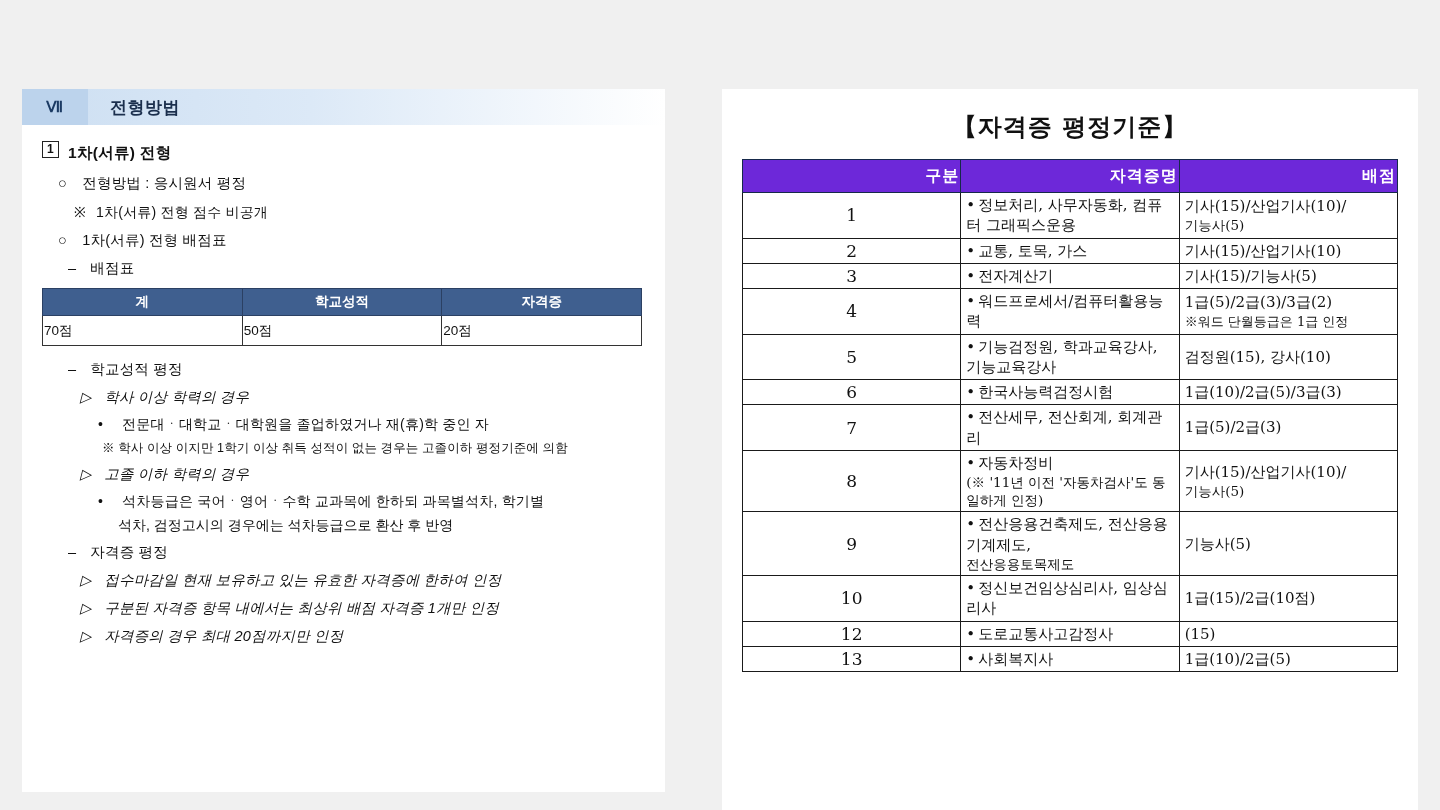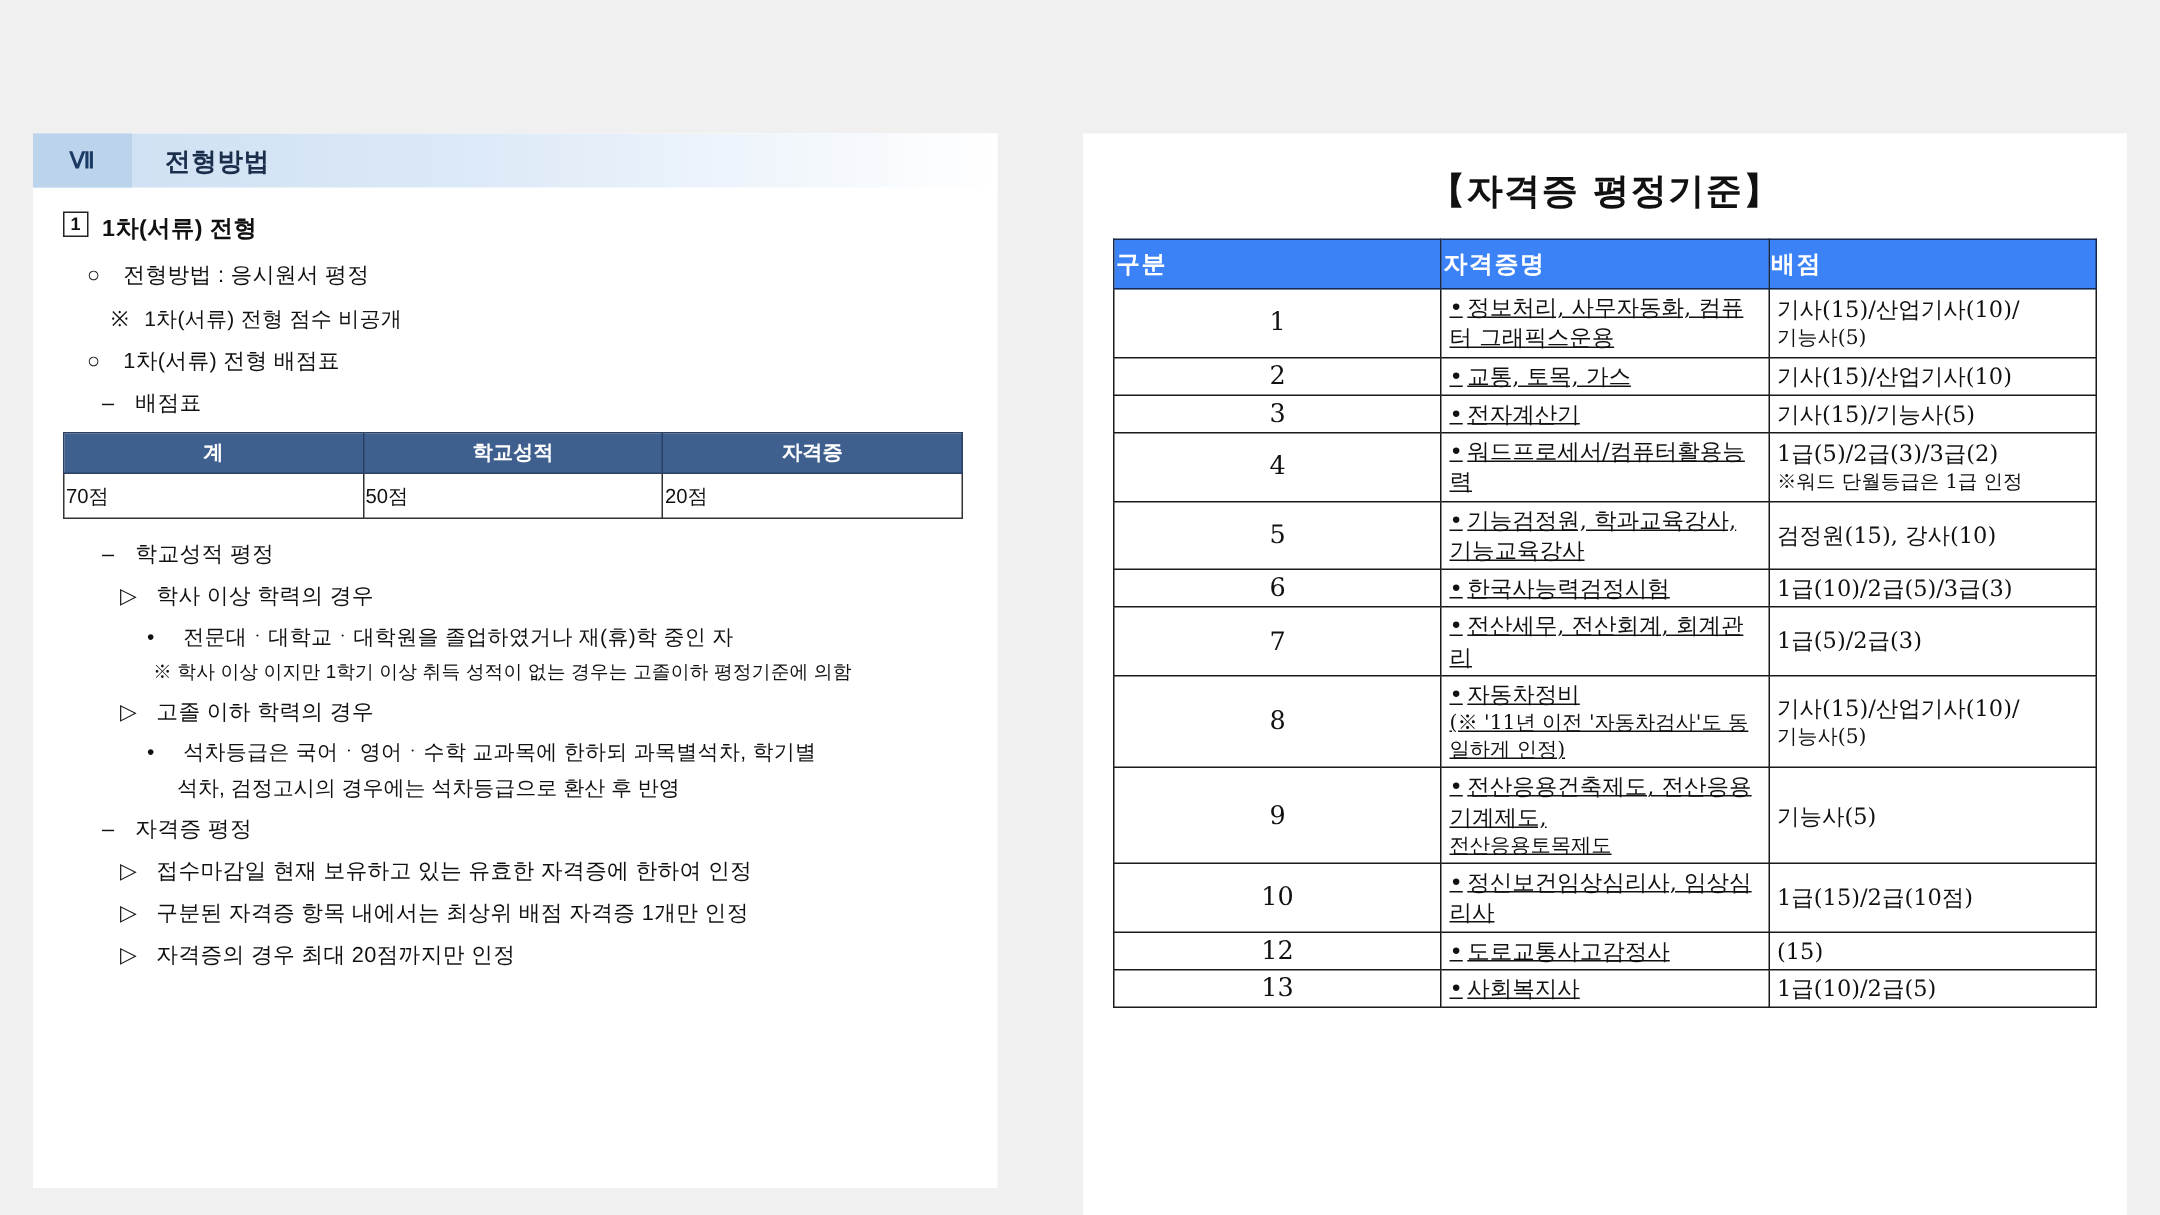--- a/index.html
+++ b/index.html
@@ -102,20 +102,21 @@
     font-size: 14.5px;
     margin-bottom: 9px;
     letter-spacing: 0.2px;
   }
   .dash .mk { width: 18px; display: inline-block; }
   .tri {
     margin-left: 40px;
     font-size: 14.5px;
     margin-bottom: 9px;
     letter-spacing: 0.2px;
+    font-style: italic;
   }
   .tri .mk { width: 20px; display: inline-block; }
   .bul {
     margin-left: 58px;
     font-size: 14px;
     margin-bottom: 6px;
     letter-spacing: 0.2px;
   }
   .bul .mk { width: 20px; display: inline-block; }
   .note {
@@ -174,47 +175,46 @@
     font-family: "DejaVu Serif", serif;
   }
   .qual-table {
     margin: 0 auto;
     border-collapse: collapse;
     width: 656px;
     table-layout: fixed;
     font-family: "DejaVu Serif", serif;
   }
   .qual-table th {
-    background: #3b82f6;
+    background: #6d28d9;
     color: #fff;
     font-size: 16px;
     font-weight: bold;
     height: 30px;
     border: 1.5px solid #16294a;
-    text-align: left;
+    text-align: right;
     letter-spacing: 1px;
   }
   .qual-table td {
     border: 1px solid #1a1a1a;
     font-size: 15px;
     color: #111;
     padding: 2px 5px;
     background: #fff;
     vertical-align: middle;
   }
   .qual-table td.c-num {
     width: 58px;
     text-align: center;
     font-size: 17px;
   }
   .qual-table td.c-name {
     width: 408px;
     text-align: left;
     line-height: 1.35;
-    text-decoration: underline;
   }
   .qual-table td.c-pts {
     width: 188px;
     text-align: left;
     line-height: 1.35;
   }
   .qual-table td.c-name .b { margin-right: 3px; }
   .sub {
     display: block;
     font-size: 13.5px;

